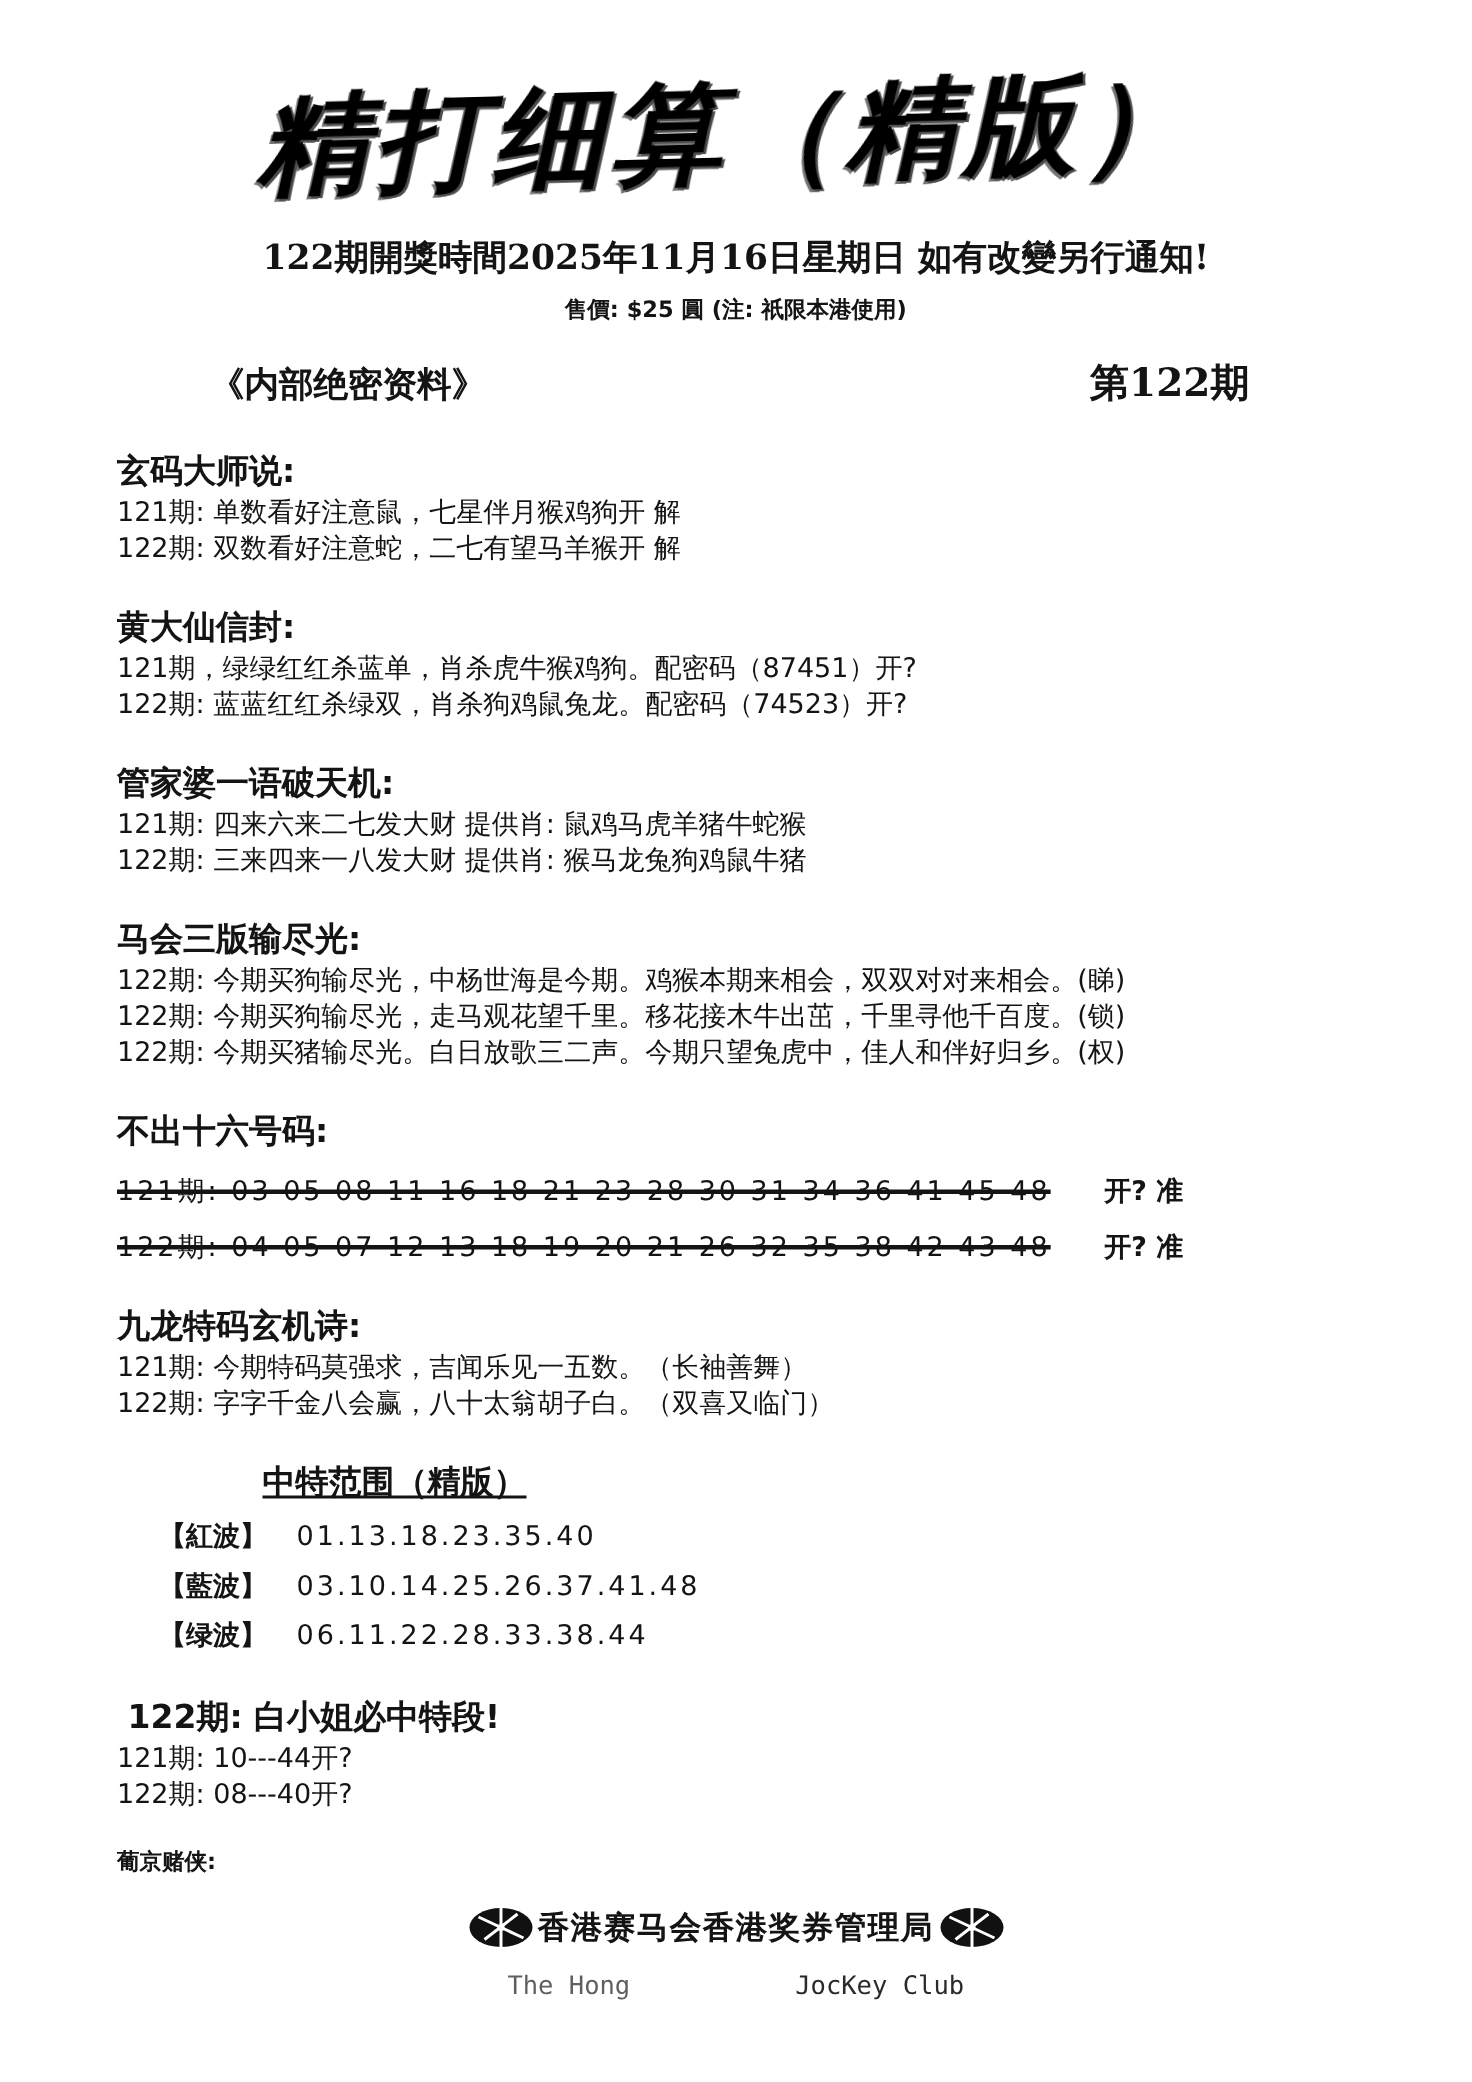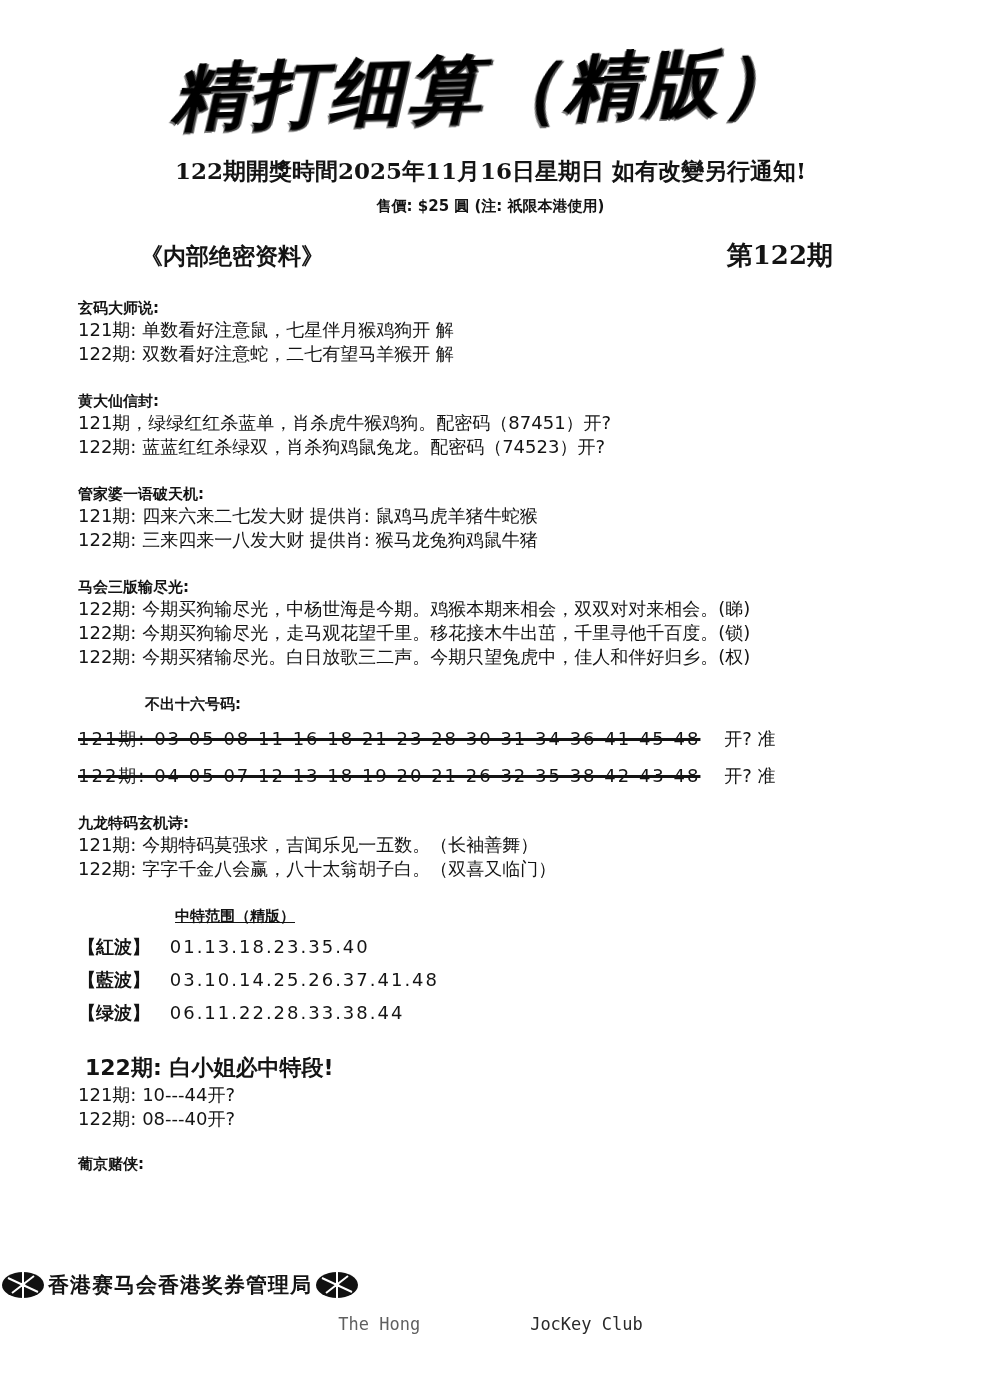--- a/index.html
+++ b/index.html
@@ -34,44 +34,44 @@
     font-size:15px; font-weight:bold;
   }
   .doc-row {
     margin:22px 78px 0 140px;
     display:flex; justify-content:space-between; align-items:baseline;
   }
   .doc-label { font-size:23px; font-weight:bold; }
   .issue-label { font-size:26px; font-family:"DejaVu Serif","Liberation Serif",serif; margin-right:70px;font-weight:bold; }
   
   .sec { margin-left:78px; margin-right:40px; }
-  .sec-heading { font-size:15px; font-weight:bold; margin-top:26px; }
+  .sec-heading { font-size:22px; font-weight:bold; margin-top:26px; }
   .sec-line { font-size:18px; white-space:nowrap; }
-  .sec-heading.indent1 { margin-left:67px; }
+  .sec-heading.indent1 { }
   .sec-heading.indent2 { margin-left:97px;text-decoration:underline; }
   
   .strike-row { font-size:18px; margin-top:13px; white-space:nowrap; }
   .strike-row .struck {
     text-decoration:line-through;
     text-decoration-thickness:3px;
     letter-spacing:2px;
   }
-  .strike-row .suffix { margin-left:18px; font-weight:normal; }
+  .strike-row .suffix { margin-left:30px; font-weight:bold; }
   
   .wave-row { font-size:18px; margin-top:9px; white-space:nowrap; }
-  .wave-row .wave-label { font-weight:bold; margin-right:14px; }
+  .wave-row .wave-label { font-weight:bold; margin-right:14px;margin-left:28px; }
   .wave-row .wave-numbers { letter-spacing:2px; }
   
   .bai-heading { font-size:22px; font-weight:bold; margin-top:28px; margin-left:7px; }
   
   .pujing-heading { font-size:15px; font-weight:bold; margin-top:24px; }
   
   .footer { position:absolute; left:0; right:0; top:1268px; }
   .brand-row {
-    display:flex; align-items:center; gap:2px;
+    display:flex; align-items:center; justify-content:center; gap:2px;
   }
   .brand-name { font-size:21px; font-weight:bold; letter-spacing:1px; }
   .logo { width:46px; height:34px; }
   .brand-sub {
     margin-top:12px;
     display:flex; justify-content:center; gap:110px;
     font-family:"DejaVu Sans Mono","Liberation Mono",monospace;
     font-size:17px; color:#2a2a2a;
   }
   .brand-sub .left { opacity:.75; }

